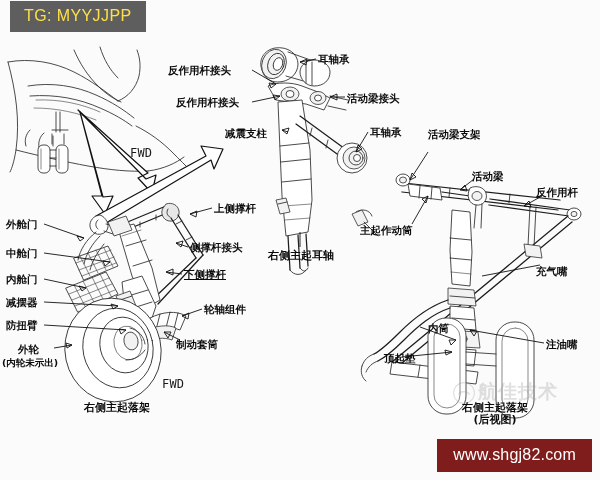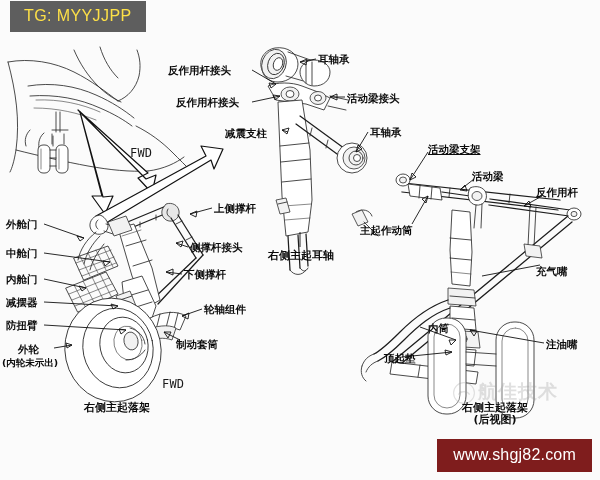--- a/index.html
+++ b/index.html
@@ -356,38 +356,38 @@
   <div class="lbl" style="left:6px;top:218px;">外舱门</div>
   <div class="lbl" style="left:6px;top:247px;">中舱门</div>
   <div class="lbl" style="left:6px;top:273px;">内舱门</div>
   <div class="lbl" style="left:6px;top:296px;">减摆器</div>
   <div class="lbl" style="left:6px;top:319px;">防扭臂</div>
   <div class="lbl" style="left:18px;top:343px;">外轮</div>
   <div class="lbl sm" style="left:2px;top:357px;">(内轮未示出)</div>
 
   <div class="lbl" style="left:214px;top:202px;">上侧撑杆</div>
   <div class="lbl" style="left:190px;top:241px;">侧撑杆接头</div>
-  <div class="lbl" style="left:184px;top:268px;">下侧撑杆</div>
+  <div class="lbl" style="left:184px;top:268px;text-decoration:underline;">下侧撑杆</div>
   <div class="lbl" style="left:204px;top:303px;">轮轴组件</div>
   <div class="lbl" style="left:176px;top:338px;">制动套筒</div>
 
   <div class="cap" style="left:84px;top:400px;">右侧主起落架</div>
 
   <div class="fwd" style="left:130px;top:146px;">FWD</div>
   <div class="fwd" style="left:162px;top:377px;">FWD</div>
 
   <div class="lbl" style="left:168px;top:64px;">反作用杆接头</div>
   <div class="lbl" style="left:176px;top:96px;">反作用杆接头</div>
   <div class="lbl" style="left:225px;top:127px;">减震支柱</div>
   <div class="lbl" style="left:318px;top:53px;">耳轴承</div>
   <div class="lbl" style="left:347px;top:92px;">活动梁接头</div>
   <div class="lbl" style="left:370px;top:126px;">耳轴承</div>
   <div class="cap" style="left:268px;top:248px;">右侧主起耳轴</div>
 
-  <div class="lbl" style="left:428px;top:143px;text-decoration:underline;">活动梁支架</div>
+  <div class="lbl" style="left:428px;top:128px;">活动梁支架</div>
   <div class="lbl" style="left:472px;top:170px;">活动梁</div>
   <div class="lbl" style="left:536px;top:186px;">反作用杆</div>
   <div class="lbl" style="left:360px;top:224px;">主起作动筒</div>
   <div class="lbl" style="left:536px;top:265px;">充气嘴</div>
   <div class="lbl" style="left:388px;top:322px;margin-left:40px;">内筒</div>
   <div class="lbl" style="left:368px;top:352px;margin-left:16px;">顶起垫</div>
   <div class="lbl" style="left:546px;top:338px;">注油嘴</div>
 
   <div class="cap" style="left:440px;top:400px;width:110px;">右侧主起落架</div>
   <div class="cap" style="left:440px;top:412px;width:110px;">(后视图)</div>

